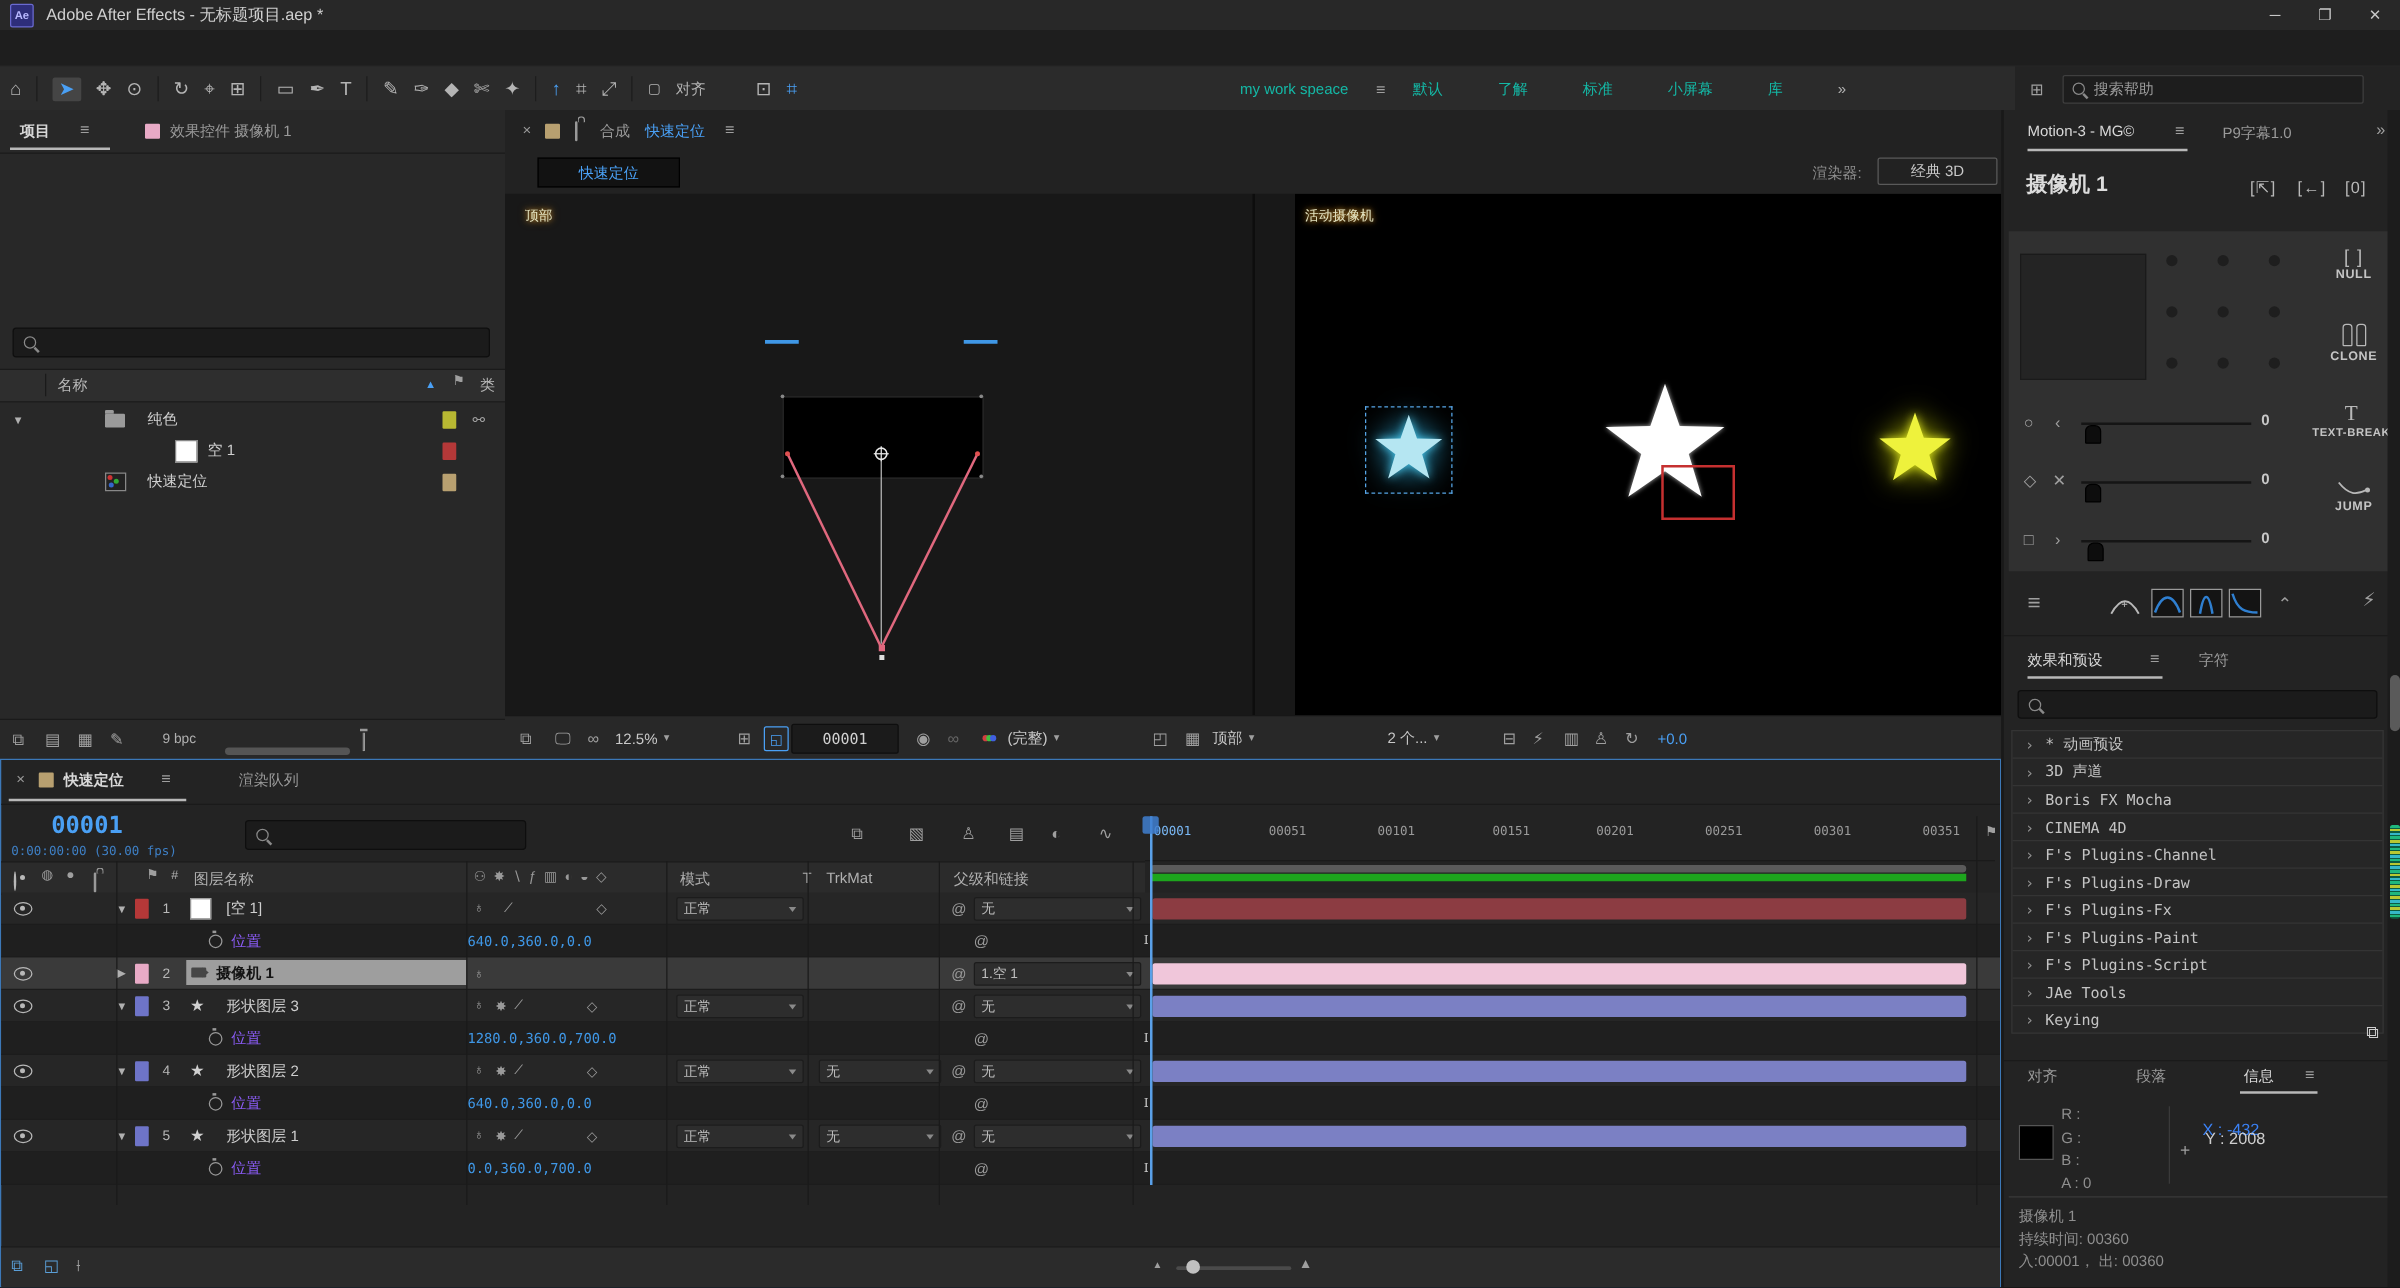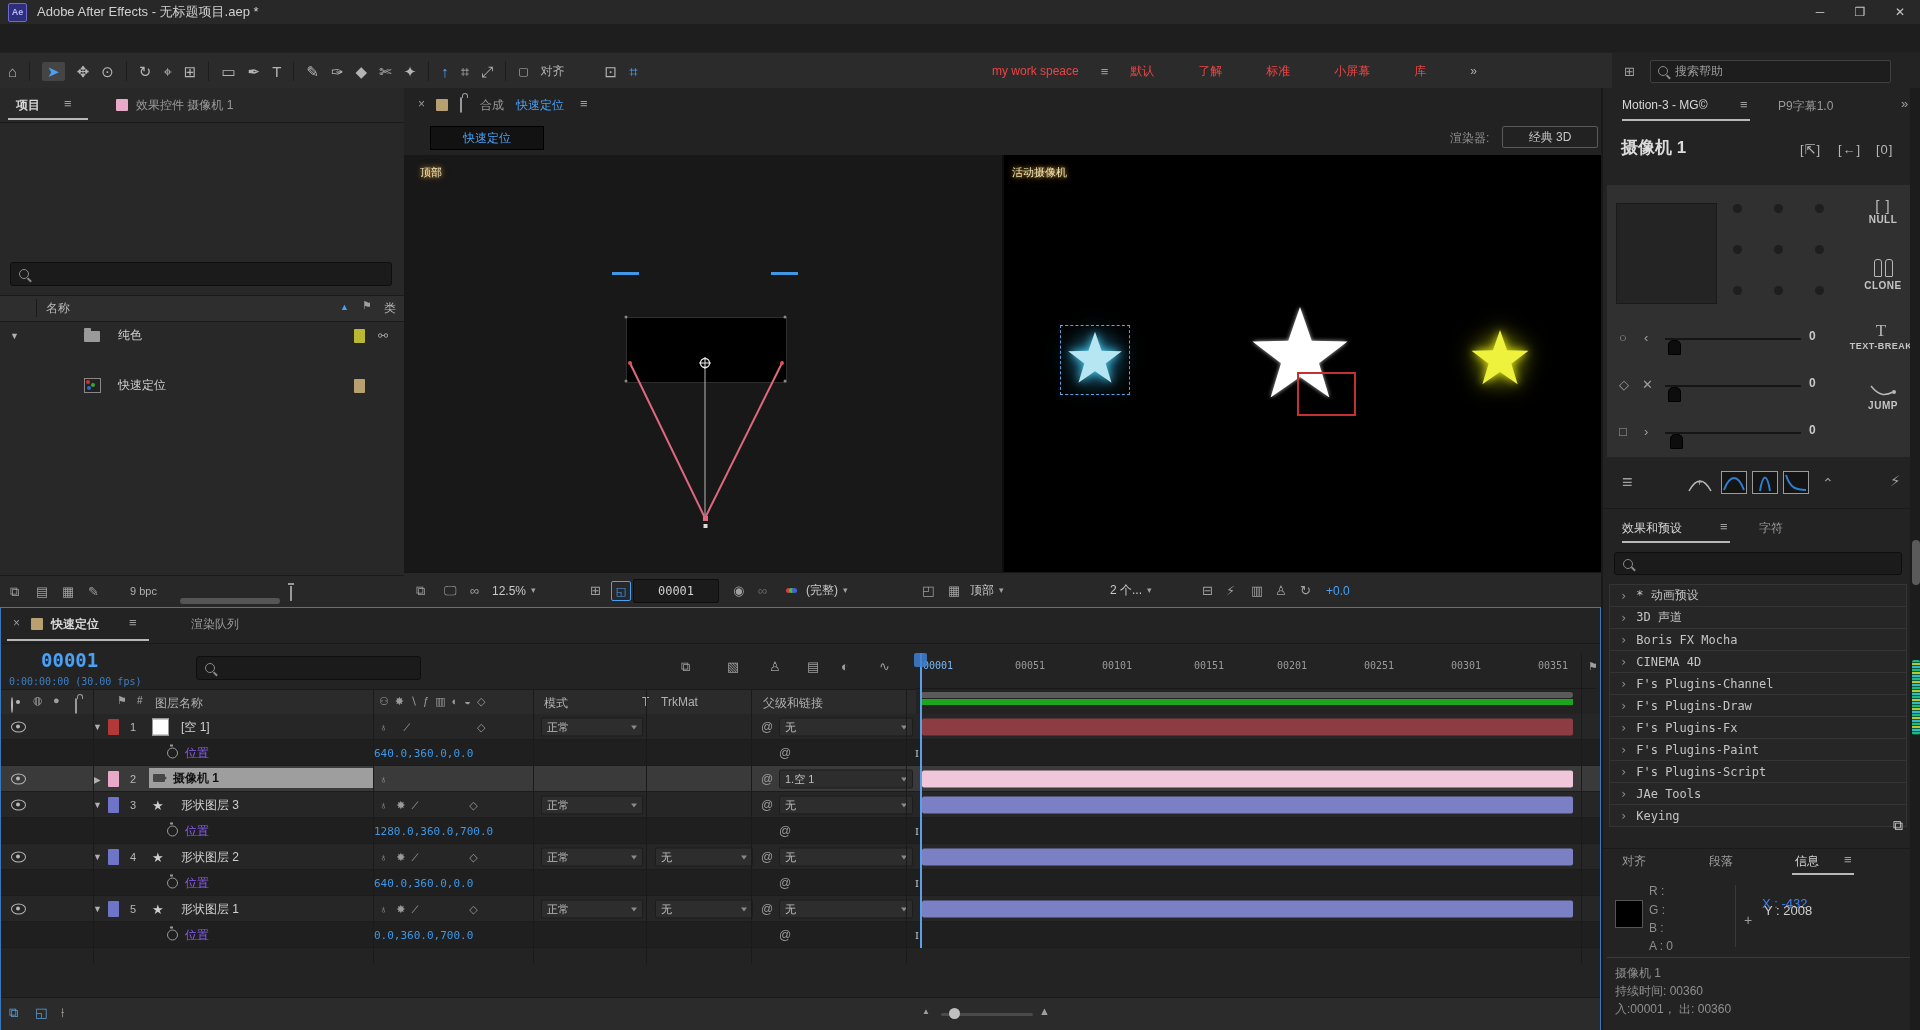--- a/index.html
+++ b/index.html
@@ -20,21 +20,21 @@
   .tbar .title{margin-left:10px;color:#d0d0d0;font-size:13px;}
   .winbtn{width:40px;height:24px;display:flex;align-items:center;justify-content:center;color:#c8c8c8;font-size:12px;}
   .mbar{left:0;top:24px;width:1920px;height:28px;background:#2b2b2b;display:flex;align-items:center;gap:0;}
   .mitem{padding:0 13px;color:#d5d5d5;font-size:13px;}
   .toolbar{left:0;top:52px;width:1920px;height:36px;background:#2b2b2b;border-top:1px solid #222;border-bottom:1px solid #171717;}
   .tools{position:absolute;left:8px;top:0;height:36px;display:flex;align-items:center;gap:12px;}
   .tool{font-size:15px;color:#b4b4b4;line-height:1;}
   .tool.active{background:#454545;border-radius:2px;padding:2px 5px;color:#4aa0f5;}
   .tsep{width:1px;height:20px;background:#1d1d1d;}
   .ws{position:absolute;left:970px;top:0;height:36px;display:flex;align-items:center;gap:0;}
-  .wsitem{padding:0 22px;color:#ef4444;font-size:12px;}
+  .wsitem{padding:0 22px;color:#14b8a6;font-size:12px;}
   .helpzone{position:absolute;left:1612px;top:0;width:308px;height:36px;background:#232323;display:flex;align-items:center;}
   .helpsearch{margin-left:38px;width:232px;height:21px;background:#1d1d1d;border:1px solid #3f3f3f;border-radius:2px;display:flex;align-items:center;gap:7px;padding-left:7px;color:#9a9a9a;}
   .mag{width:8px;height:8px;border:1.5px solid #8a8a8a;border-radius:50%;position:relative;flex:none;}
   .mag:after{content:"";position:absolute;width:5px;height:1.5px;background:#8a8a8a;transform:rotate(45deg);right:-4px;bottom:-2px;}
 
   
   .tabtxt{font-size:12px;color:#9a9a9a;}
   .tabtxt.on{color:#d8d8d8;}
   .underline{position:absolute;height:2px;background:#b8b8b8;}
   .swatch{width:12px;height:12px;border-radius:1px;display:inline-block;}
@@ -189,20 +189,25 @@
       <span class="abs" style="left:384px;top:4px;color:#b8b8b8;">类</span>
     </div>
 
     <div class="abs r" style="left:0;top:235px;width:404px;height:25px;">
       <span class="abs" style="left:10px;color:#b0b0b0;font-size:9px;">▼</span>
       <span class="abs folderico" style="left:84px;"></span>
       <span class="abs" style="left:118px;color:#cfcfcf;">纯色</span>
       <span class="abs swatch" style="left:354px;background:#b8b832;width:11px;height:14px;"></span>
       <span class="abs ico" style="left:378px;font-size:12px;">⚯</span>
     </div>
+    <div class="abs r" style="left:0;top:260px;width:404px;height:25px;">
+      <span class="abs" style="left:140px;width:16px;height:16px;background:#fff;border:1px solid #888;"></span>
+      <span class="abs" style="left:166px;color:#cfcfcf;">空 1</span>
+      <span class="abs swatch" style="left:354px;background:#b53838;width:11px;height:14px;"></span>
+    </div>
     <div class="abs r" style="left:0;top:285px;width:404px;height:25px;">
       <span class="abs compico" style="left:84px;">
         <i style="left:1px;top:1px;background:#c33;"></i>
           <i style="left:6px;top:4px;background:#3a3;"></i>
           <i style="left:2px;top:7px;background:#36c;"></i>
       </span>
       <span class="abs" style="left:118px;color:#cfcfcf;">快速定位</span>
       <span class="abs swatch" style="left:354px;background:#b8a070;width:11px;height:14px;"></span>
     </div>
 
@@ -250,21 +255,21 @@
         <line x1="301" y1="202" x2="301" y2="214" stroke="#e8e8e8" stroke-width="1"></line>
         <circle cx="222" cy="162" r="1.5" fill="#888"></circle>
           <circle cx="381" cy="162" r="1.5" fill="#888"></circle>
         <circle cx="222" cy="226" r="1.5" fill="#888"></circle>
           <circle cx="381" cy="226" r="1.5" fill="#888"></circle>
         <rect x="299" y="361" width="5" height="5" fill="#e0687e"></rect>
         <rect x="299.5" y="369" width="4" height="4" fill="#ddd"></rect>
       </svg>
       <div class="abs" style="left:598px;top:0;width:2px;height:417px;background:#0d0d0d;"></div>
 
-      <div class="abs" style="left:600px;top:0;width:597px;height:417px;background:#000;">
+      <div class="abs" style="left:632px;top:0;width:597px;height:417px;background:#000;">
         <span class="viewlabel" style="left:8px;top:10px;">活动摄像机</span>
 
         <div class="abs" style="left:56px;top:170px;width:70px;height:70px;border:1px dashed #58a6e8;box-sizing:border-box;"></div>
         <svg class="abs sblue" style="left:60px;top:174px;" width="62" height="62" viewBox="-1.1 -1.1 2.2 2.2">
           <polygon points="0,-1 0.235,-0.324 0.951,-0.309 0.38,0.124 0.588,0.809 0,0.4 -0.588,0.809 -0.38,0.124 -0.951,-0.309 -0.235,-0.324" fill="#b5e6f2"></polygon>
         </svg>
 
         <svg class="abs swhite" style="left:241px;top:147px;" width="110" height="110" viewBox="-1.1 -1.1 2.2 2.2">
           <polygon points="0,-1 0.235,-0.324 0.951,-0.309 0.38,0.124 0.588,0.809 0,0.4 -0.588,0.809 -0.38,0.124 -0.951,-0.309 -0.235,-0.324" fill="#ffffff"></polygon>
         </svg>

